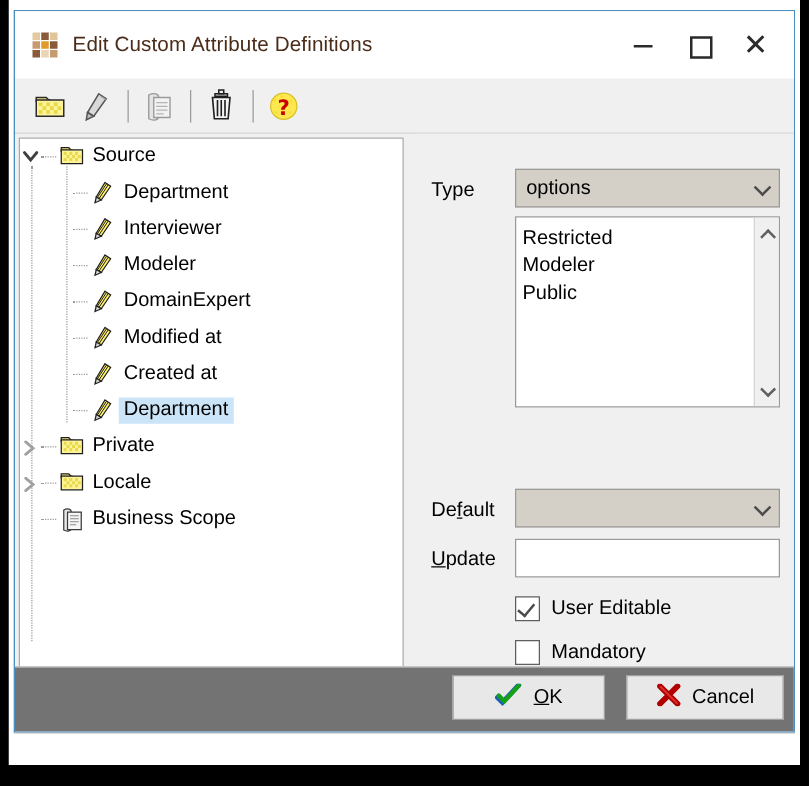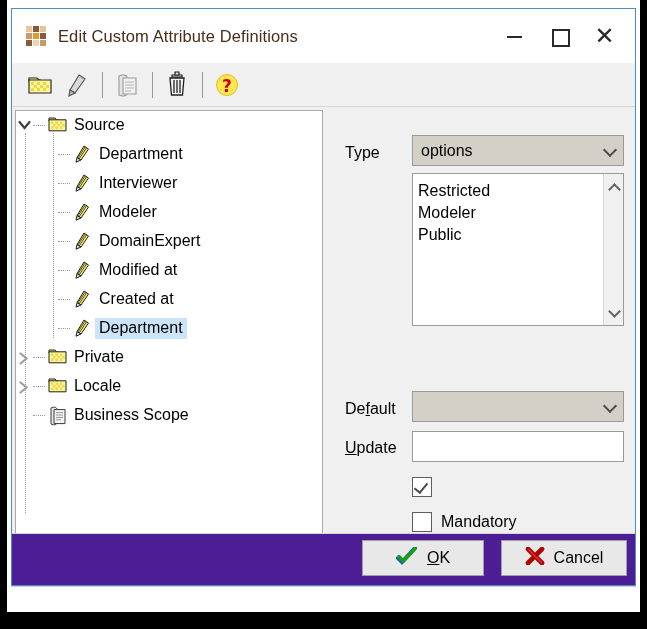--- a/index.html
+++ b/index.html
@@ -317,21 +317,21 @@
     font-size: 16px; color: #000;
     margin-left: 9px;
     white-space: nowrap;
   }
 
   
   #footer {
     position: absolute;
     left: 0; right: 0; bottom: 0;
     height: 52px;
-    background: #4c1d95;
+    background: #737373;
     border-top: 1px solid #d6d6d6;
   }
   .dlgbtn {
     position: absolute;
     top: 6px;
     height: 36px;
     background: #e8e8e8;
     border: 1px solid #a0a0a0;
     display: flex;
     align-items: center;
@@ -701,20 +701,21 @@
                 <div class="chev"></div>
               </div>
           </div>
 
           <div class="plabel" style="left:11px; top:332px;"><u>U</u><span>pdate</span></div>
 
           <input class="tinput" style="left: 78px; top: 324px; width: 212px; height: 31px;" value="">
 
           <div class="cbrow" style="left:78px; top:370px;">
             <div class="cbox checked"></div>
+            <div class="cblabel">User Editable</div>
           </div>
 
           <div class="cbrow" style="left:78px; top:405px;justify-content:flex-end;">
             <div class="cbox"></div>
             <div class="cblabel">Mandatory</div>
           </div>
 
         </div>
       </div>
 

